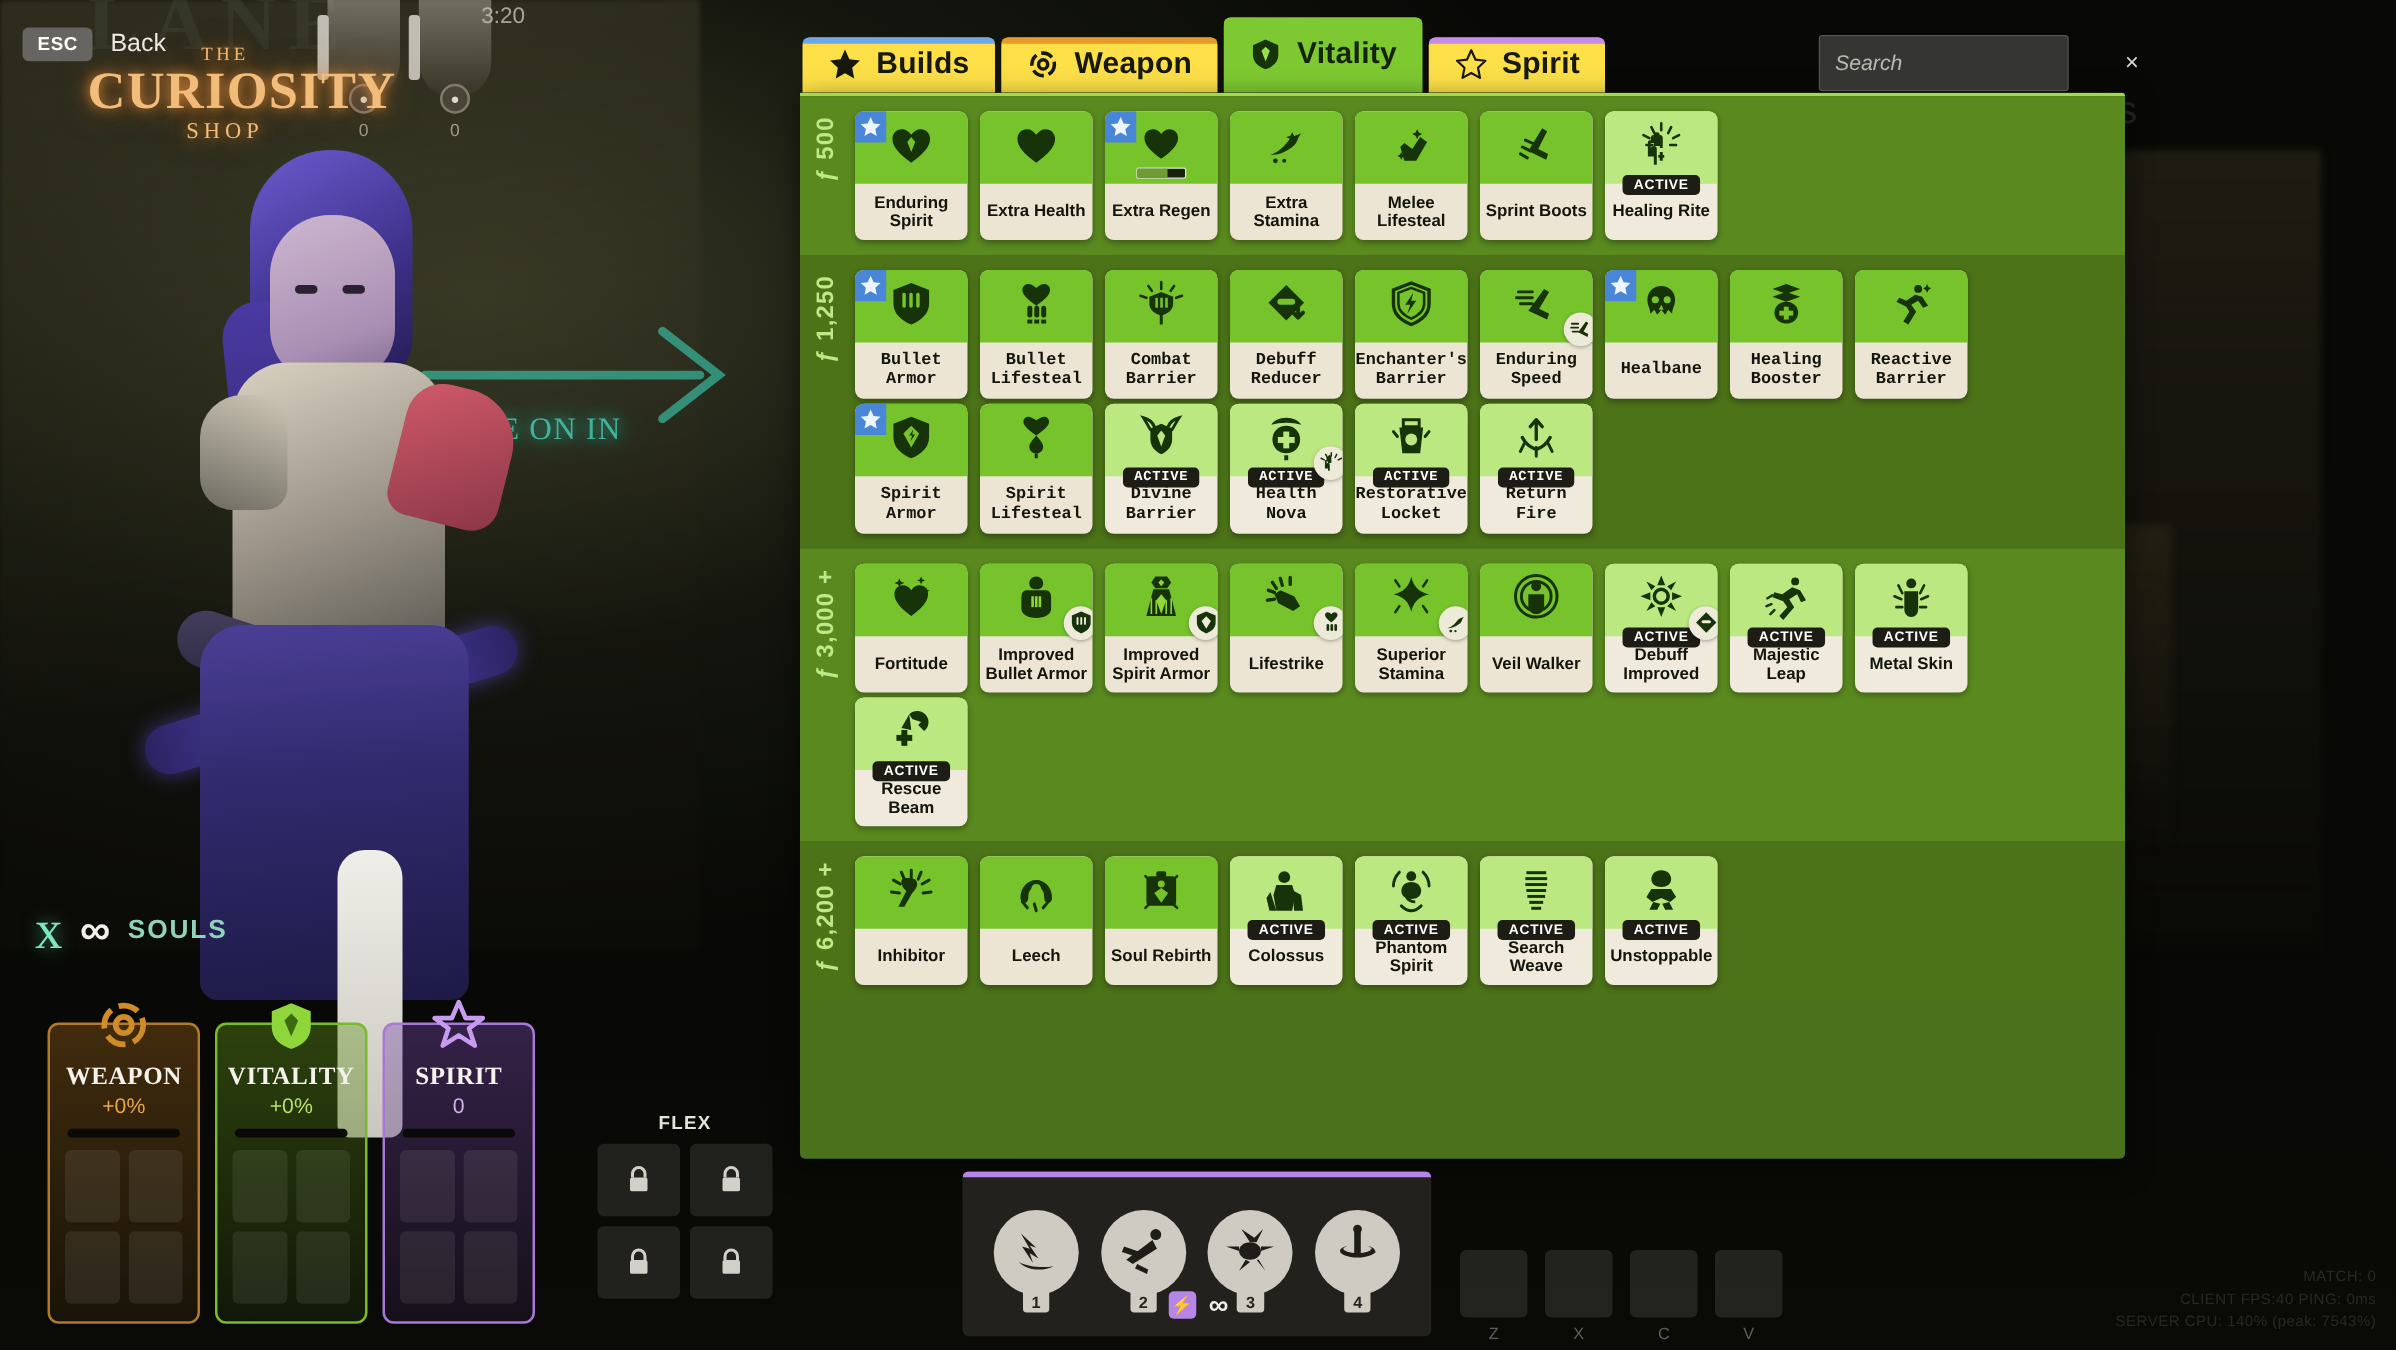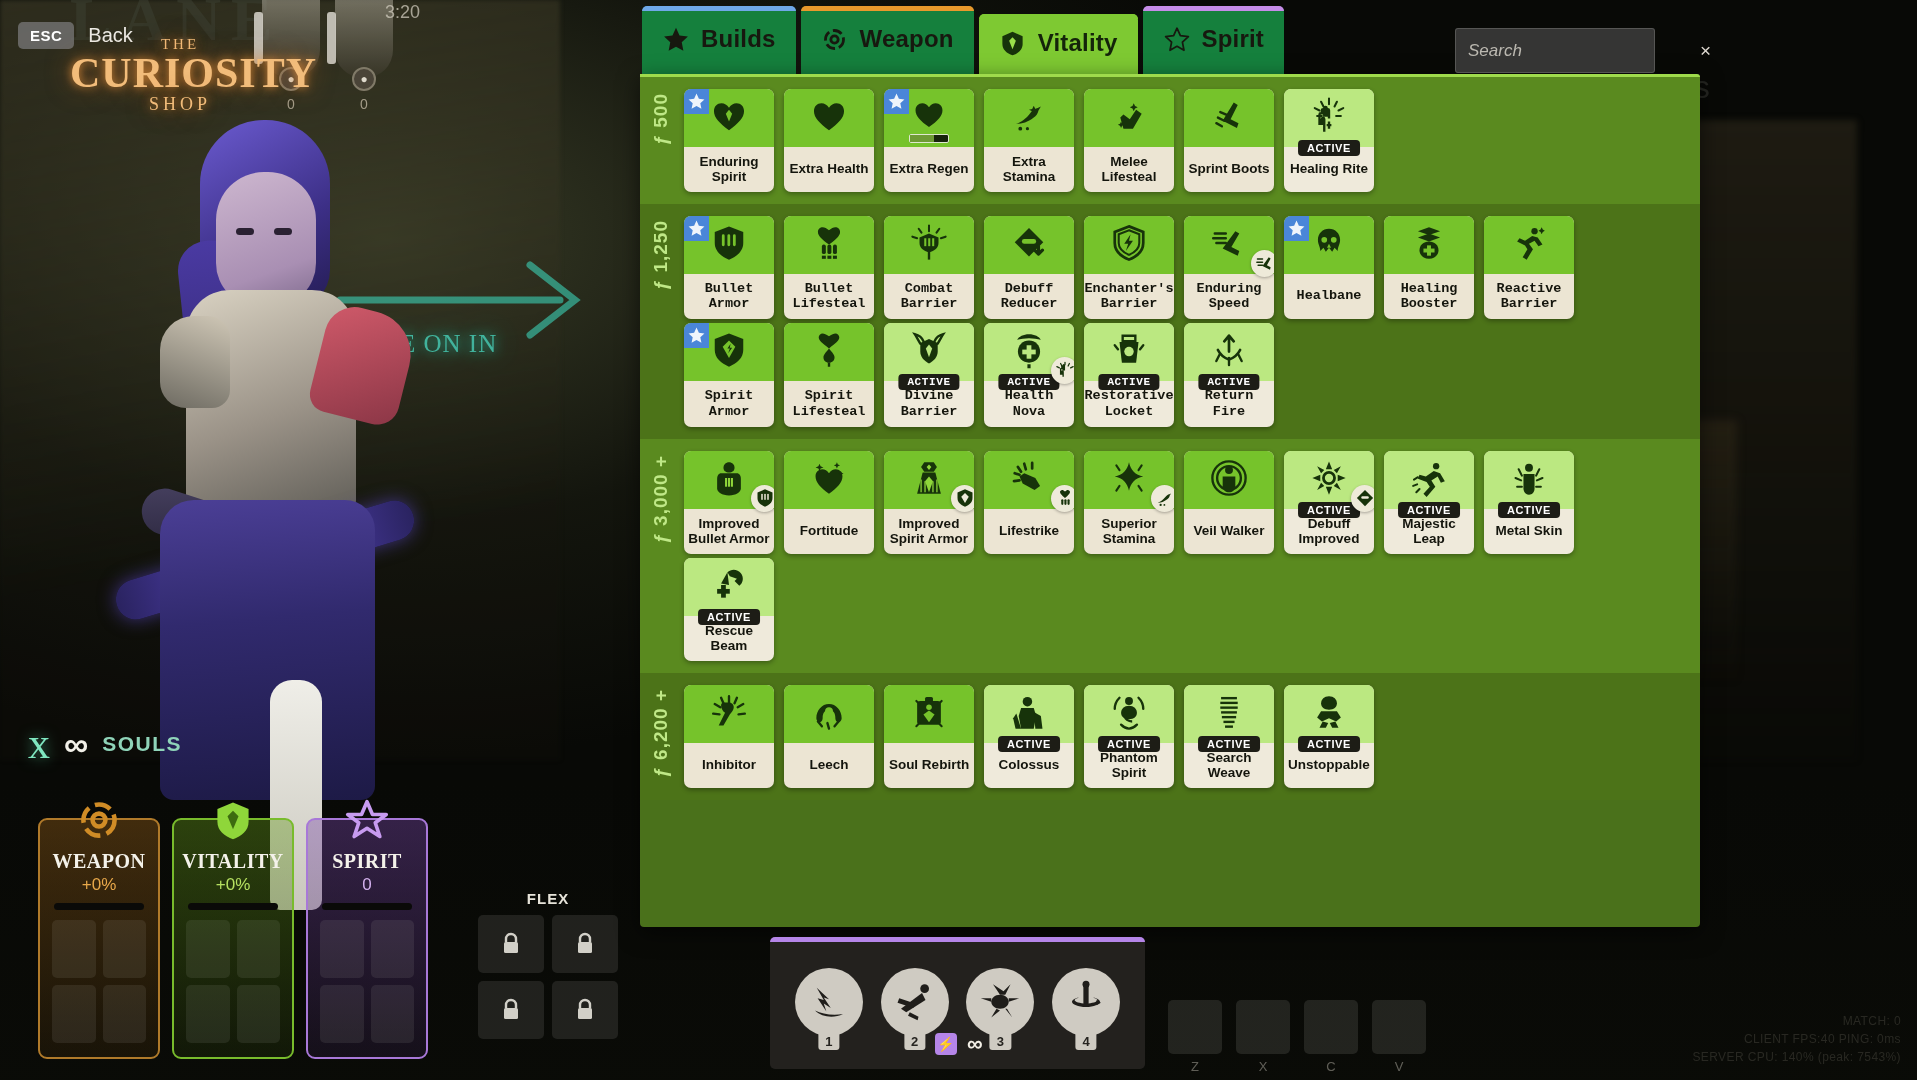--- a/index.html
+++ b/index.html
@@ -152,22 +152,22 @@
   .flex-slot{ height:58px; background:rgba(120,120,112,.22); border-radius:5px;
     display:flex; align-items:center; justify-content:center;}
 
   
   #shop{
     position:absolute; left:640px; top:12px; width:1060px; height:915px;
   }
   #tabs{ display:flex; gap:5px; align-items:flex-end; height:62px; padding-left:2px;}
   .tab{
     display:flex; align-items:center; gap:11px;
-    background:#15803d; border-radius:6px 6px 0 0; padding:10px 20px 12px;
-    position:relative; cursor:pointer; height:68px;
+    background:#fde047; border-radius:6px 6px 0 0; padding:10px 20px 12px;
+    position:relative; cursor:pointer; height:44px;
   }
   .tab .tab-accent{ position:absolute; left:0; right:0; top:0; height:5px; border-radius:6px 6px 0 0;}
   .tab .tab-label{ font-size:24px; font-weight:bold; color:#17180f; letter-spacing:.2px;}
   .tab.active{ background:#7ec932; height:60px;}
   .tab.active .tab-label{ color:#14240a;}
   .tab-icon{ width:28px; height:28px; display:flex; align-items:center; justify-content:center;}
 
   #panel-body{
     background:#4a711b; border-top:3px solid #9fdb4c;
     border-radius:0 3px 4px 4px; padding:0; height:853px; position:relative;
@@ -762,49 +762,49 @@
           </div>
         </div>
       </div>
       <div class="tier t-even">
         <div class="tier-label">ƒ 3,000 +</div>
         <div style="flex: 1 1 0%;">
           <div class="tier-items">
             <div class="item">
               <div class="item-art">
                 <span><svg class="item-svg" viewBox="0 0 48 48" fill="#17330a">
+                    <path d="M24 44C13 36 7 29 7 22c0-5.3 3.6-9 8.5-9 3.4 0 6.3 1.8 8.5 5 2.2-3.2 5.1-5 8.5-5 4.9 0 8.5 3.7 8.5 9 0 7-6 14-17 22z"></path>
+                    <path d="M12 6l1.4 3.2L17 10.6l-3.6 1.4L12 15l-1.4-3L7 10.6l3.6-1.4zM34 4l1.2 2.8L38 8l-2.8 1.2L34 12l-1.2-2.8L30 8l2.8-1.2zM39 15l1 2.4 2.4 1-2.4 1-1 2.4-1-2.4-2.4-1 2.4-1z"></path>
+                  </svg></span>
+              </div>
+              <div class="item-name">Fortitude</div>
+            </div>
+            <div class="item">
+              <div class="item-art">
+                <span><svg class="item-svg" viewBox="0 0 48 48" fill="#17330a">
                     <path d="M24 4c4 0 7 3 7 7s-3 6-7 6-7-2-7-6 3-7 7-7z"></path>
                     <path d="M14 18h20c3 0 5 3 5 7v12c0 5-6 9-15 9s-15-4-15-9V25c0-4 2-7 5-7z"></path>
                     <g fill="#8fd63a">
                       <rect x="19" y="24" width="2.6" height="11"></rect>
                       <rect x="22.7" y="24" width="2.6" height="11"></rect>
                       <rect x="26.4" y="24" width="2.6" height="11"></rect>
                     </g>
                   </svg></span>
                 <span class="badge-comp">
                   <svg viewBox="0 0 32 32" width="20" height="20">
                     <path d="M16 2l12 5v9c0 7-5 11-12 14C9 27 4 23 4 16V7z" fill="#17330a"></path>
                     <g fill="#eeead9">
                       <rect x="10" y="9" width="2.4" height="10" rx="1.2"></rect>
                       <rect x="14.8" y="9" width="2.4" height="10" rx="1.2"></rect>
                       <rect x="19.6" y="9" width="2.4" height="10" rx="1.2"></rect>
                     </g>
                   </svg>
                 </span>
               </div>
               <div class="item-name">Improved Bullet Armor</div>
-            </div>
-            <div class="item">
-              <div class="item-art">
-                <span><svg class="item-svg" viewBox="0 0 48 48" fill="#17330a">
-                    <path d="M24 44C13 36 7 29 7 22c0-5.3 3.6-9 8.5-9 3.4 0 6.3 1.8 8.5 5 2.2-3.2 5.1-5 8.5-5 4.9 0 8.5 3.7 8.5 9 0 7-6 14-17 22z"></path>
-                    <path d="M12 6l1.4 3.2L17 10.6l-3.6 1.4L12 15l-1.4-3L7 10.6l3.6-1.4zM34 4l1.2 2.8L38 8l-2.8 1.2L34 12l-1.2-2.8L30 8l2.8-1.2zM39 15l1 2.4 2.4 1-2.4 1-1 2.4-1-2.4-2.4-1 2.4-1z"></path>
-                  </svg></span>
-              </div>
-              <div class="item-name">Fortitude</div>
             </div>
             <div class="item">
               <div class="item-art">
                 <span><svg class="item-svg" viewBox="0 0 48 48" fill="#17330a">
                     <path d="M18 4h12l4 6-4 6H18l-4-6z"></path>
                     <path d="M24 7l3 3-3 4-3-4z" fill="#8fd63a"></path>
                     <path d="M16 17h16l7 27H9z"></path>
                     <path d="M24 22l5 6-5 14-5-14z" fill="#8fd63a"></path>
                     <path d="M14 26v16M19 28v14M29 28v14M34 26v16" stroke="#8fd63a" stroke-width="1.6"></path>
                   </svg></span>

